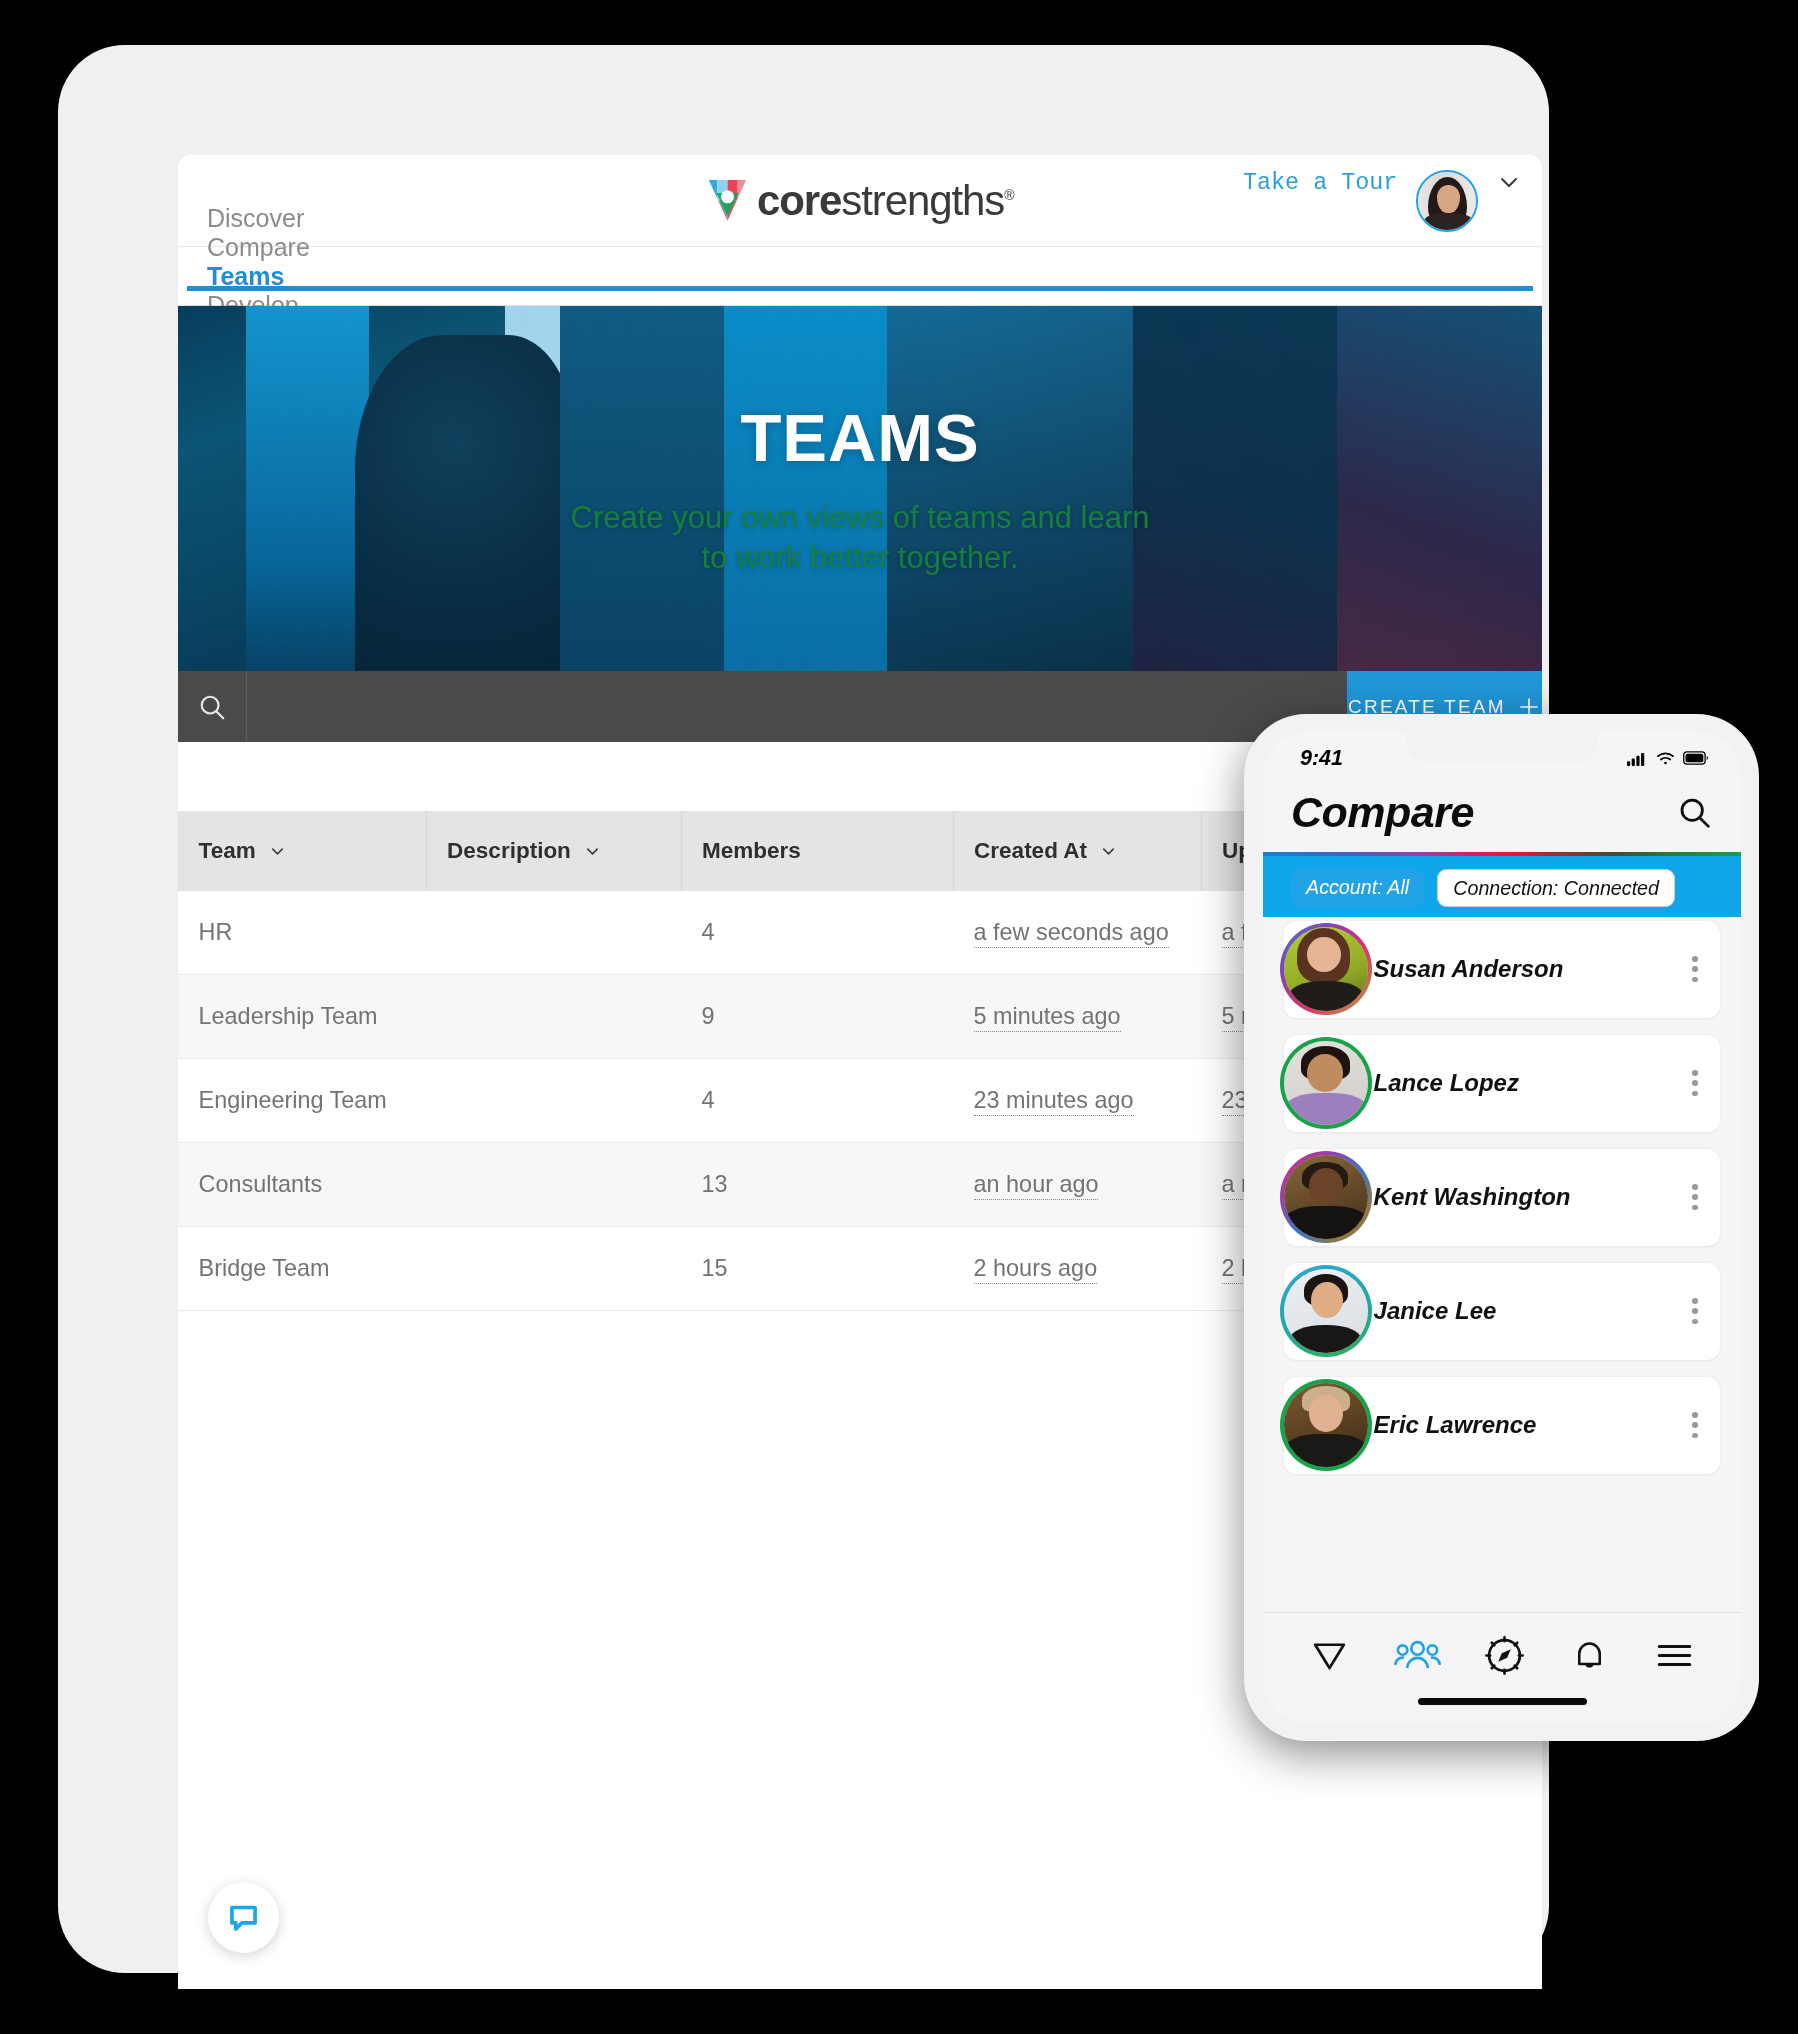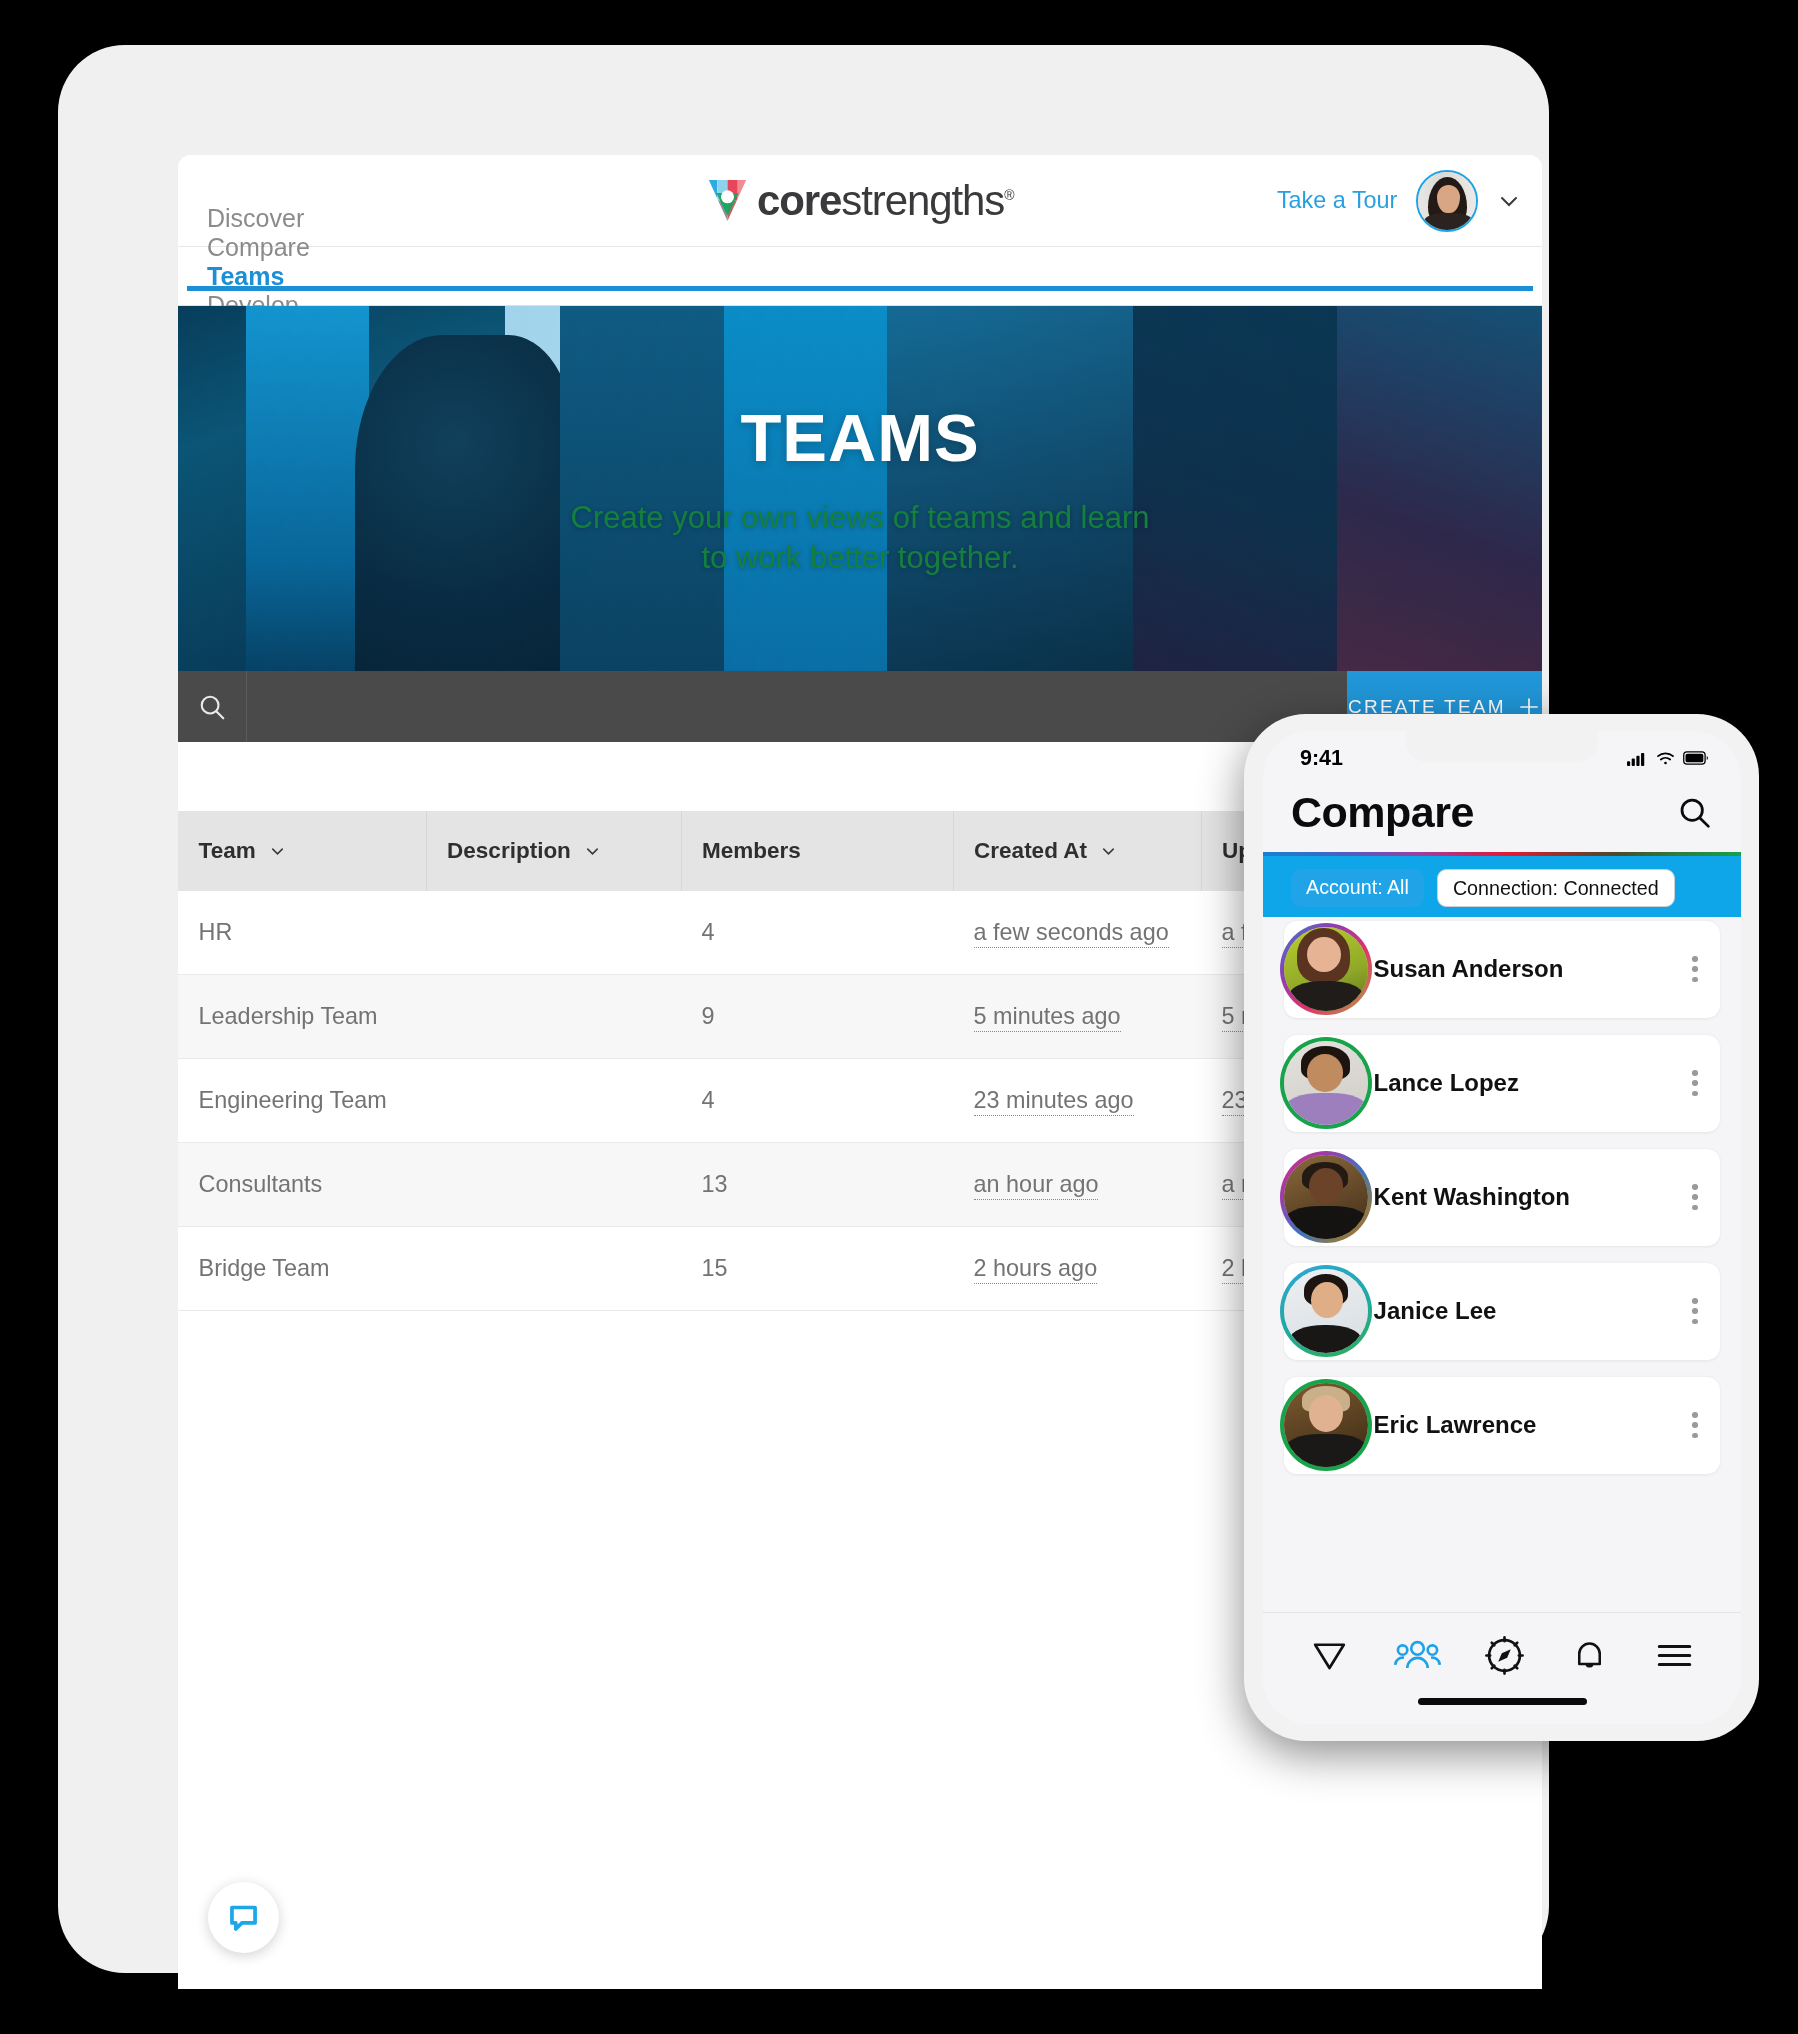--- a/index.html
+++ b/index.html
@@ -42,21 +42,21 @@
     font-size: 42px; letter-spacing: -1.1px; color:#3a3a3c;
     font-family: "Liberation Sans", sans-serif; line-height:1;
     position: relative;
   }
   .logo-text b { font-weight: 700; color:#3a3a3c; }
   .logo-text span.thin { font-weight: 400; color:#3a3a3c; }
   .logo-reg { font-size:14px; vertical-align: super; }
 
   .header-right {
     position:absolute; right: 20.6px; top:50%; transform: translateY(-50%);
-    display:flex; align-items:center; gap:19px;
+    display:flex; align-items:flex-start; gap:19px;font-family:Liberation Mono, monospace;
   }
   .take-tour { color:#2a9fe0; font-size:23.4px; cursor:pointer; }
   .avatar-ring {
     width:62px; height:62px; border-radius:50%;
     border: 2.8px solid #1fa3e8; overflow:hidden; position:relative;
     background:#d8d8dc;
   }
   .avatar-img { position:absolute; inset:0; }
   .avatar-bgwall {
     position:absolute; inset:0;
@@ -179,20 +179,21 @@
     background:#fff; box-shadow: 0 2.8px 13px rgba(0,0,0,0.18);
     display:flex; align-items:center; justify-content:center; cursor:pointer;
   }
 
   
   .phone-frame {
     position:absolute; left: 1244px; top: 714px;
     width: 515px; height: 1027px;
     background: #f2f2f2; border-radius: 62px;
     box-shadow: 0 13px 45px rgba(0,0,0,0.45);
+    font-style: italic;
   }
   .phone-screen {
     position:absolute; left: 19px; top: 17px;
     width: 478px; height: 993px;
     background:#f5f5f7; border-radius: 47px; overflow:hidden;
     display:flex; flex-direction:column;
   }
   .notch {
     position:absolute; left:50%; transform:translateX(-50%); top:0;
     width: 192px; height: 31px; background:#f2f2f2;

